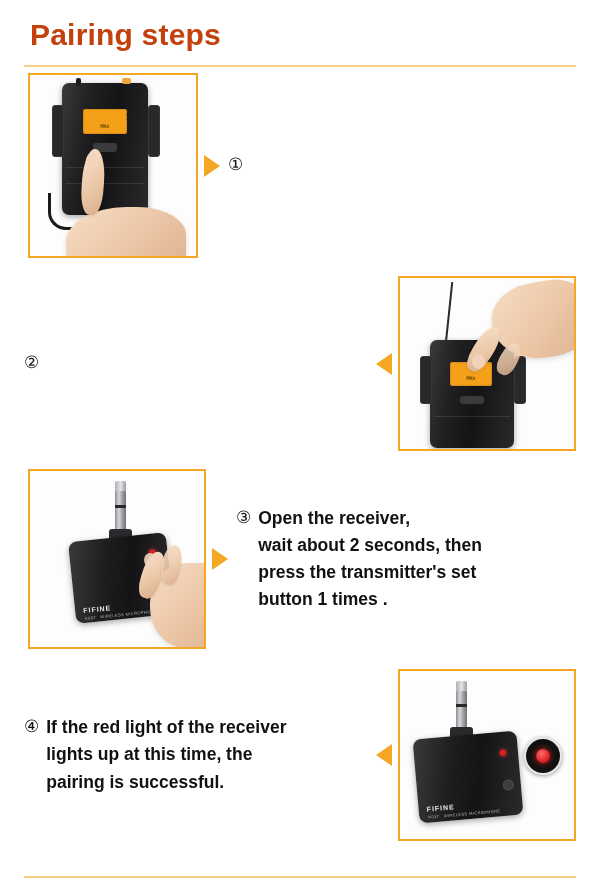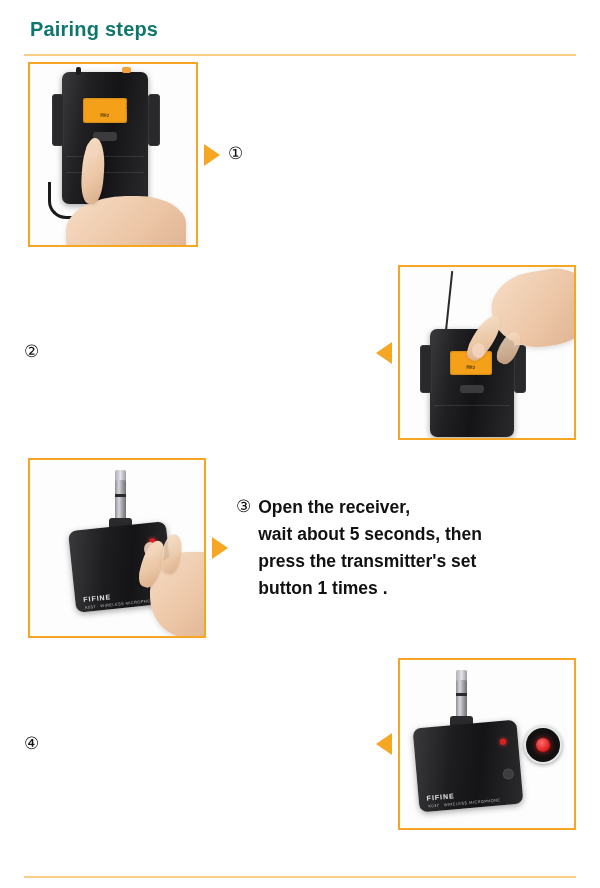--- a/index.html
+++ b/index.html
@@ -22,23 +22,23 @@
     position: relative;
     box-sizing: border-box;
     padding: 0;
   }
 
   
   .title-wrap {
     padding: 18px 0 6px 30px;
   }
   .title {
-    font-size: 20px;
+    font-size: 30px;
     font-weight: bold;
-    color: #0f766e;
+    color: #c2410c;
     letter-spacing: 0.2px;
     line-height: 1.1;
   }
   .title-rule {
     margin: 8px 24px 0 24px;
     height: 2px;
     background: #F5A623;
     opacity: 0.55;
   }
 
@@ -345,29 +345,32 @@
         <div class="hand" style="left:120px;top:92px;width:80px;height:86px;border-radius:46% 34% 30% 48%;"></div>
         <div class="finger" style="left:112px;top:80px;width:20px;height:48px;transform:rotate(18deg);"></div>
         <div class="nail" style="left:114px;top:82px;width:12px;height:14px;"></div>
         <div class="finger" style="left:132px;top:74px;width:19px;height:40px;transform:rotate(10deg);opacity:0.9;"></div>
       </div>
     </div>
     <div class="arrow right"></div>
     <div class="step-text">
       <span class="step-num">③</span>
       <span class="step-body">Open the  receiver,
- wait about  5  seconds, then
+ wait about  2  seconds, then
  press the  transmitter's set
  button 1 times .</span>
     </div>
   </div>
 
   <div class="step right-img" style="margin-top:8px;">
     <div class="step-text" style="flex:1;">
       <span class="step-num">④</span>
+      <span class="step-body">If the red light of the receiver
+ lights up at this time, the
+ pairing is successful.</span>
     </div>
     <div class="arrow left"></div>
     <div class="photo" style="width:178px;height:172px;">
       <div class="scene">
 
         <div class="plug-tip" style="left:56px;top:10px;width:11px;height:14px;"></div>
         <div class="plug-shaft" style="left:56px;top:20px;width:11px;height:40px;"></div>
         <div class="plug-band" style="left:56px;top:33px;width:11px;height:3px;"></div>
         <div style="position:absolute;left:50px;top:56px;width:23px;height:12px;background:#2b2b2e;border-radius:3px;"></div>
 

